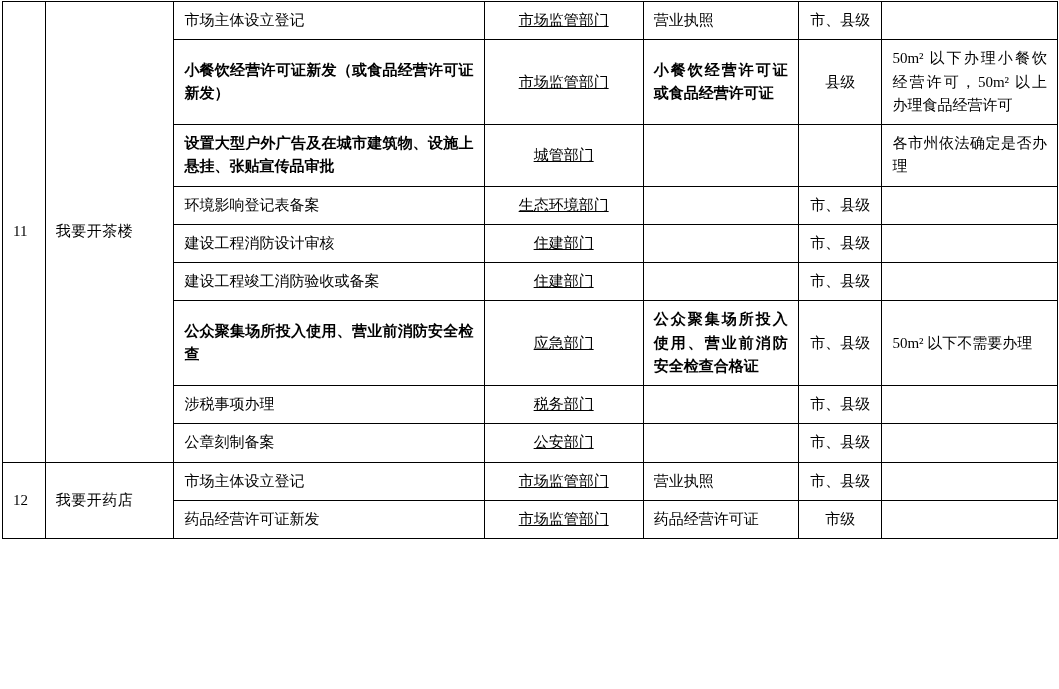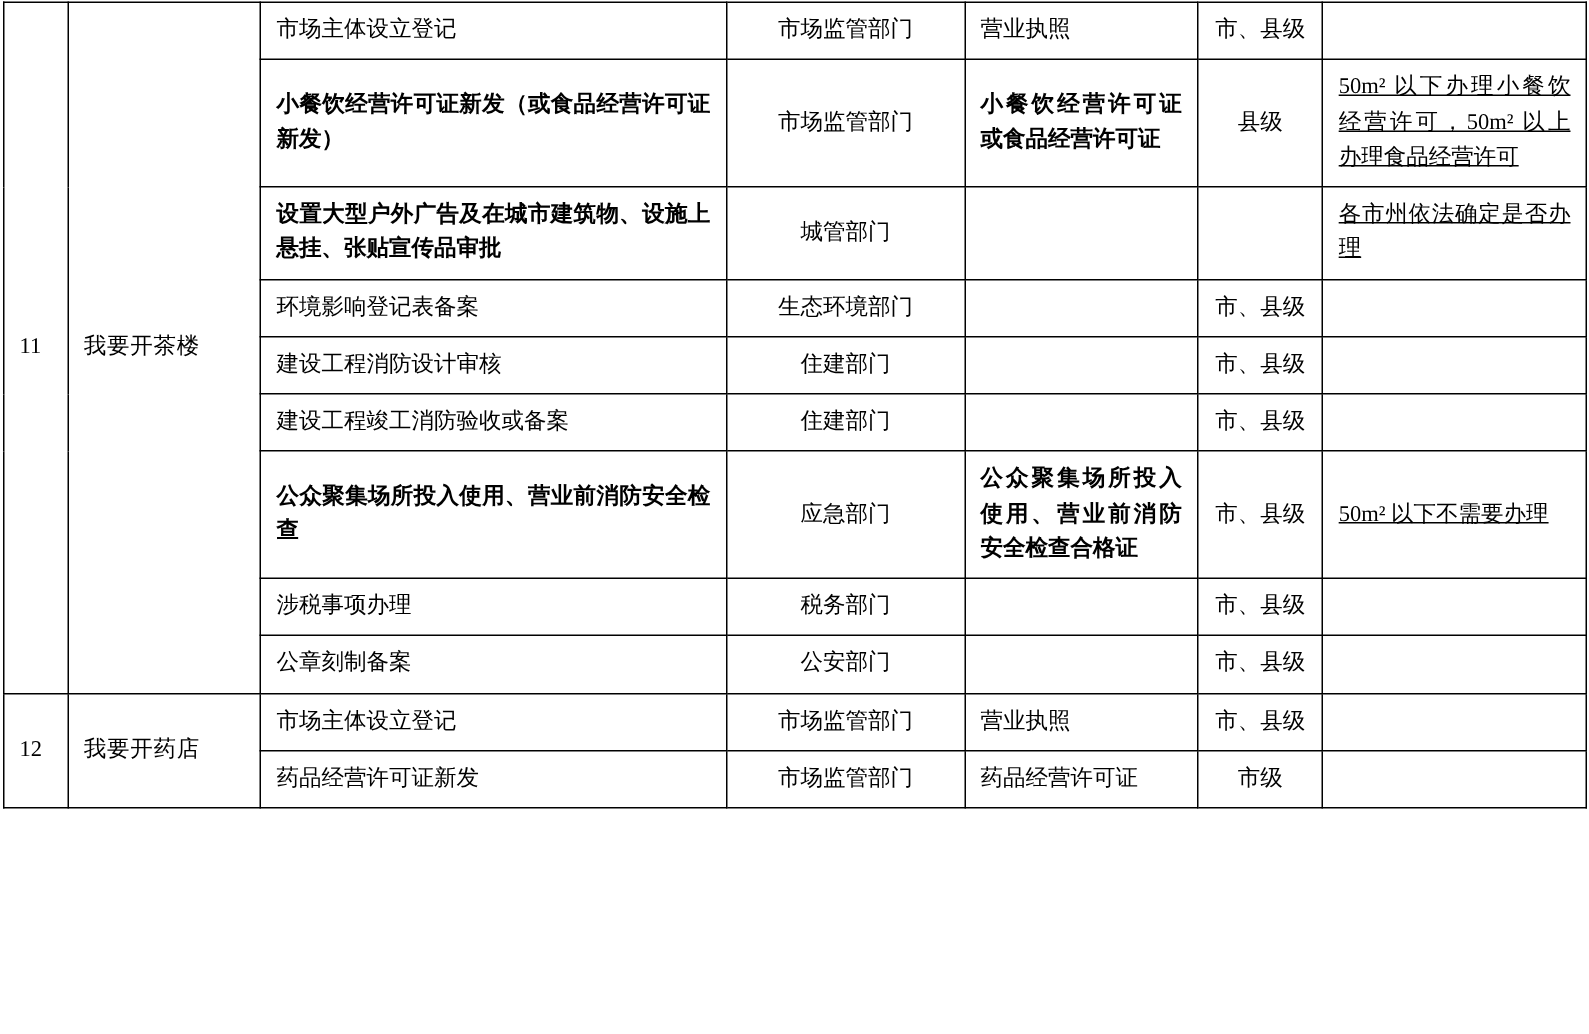--- a/index.html
+++ b/index.html
@@ -42,36 +42,36 @@
     text-align: left;
     letter-spacing: 0.5px;
   }
   td.c-item {
     width: 304px;
     text-align: left;
   }
   td.c-dept {
     width: 156px;
     text-align: center;
+    text-decoration: underline;
   }
   td.c-cert {
     width: 152px;
     text-align: left;
   }
   td.c-level {
     width: 82px;
     text-align: center;
     margin-left: 44px;
   }
   td.c-note {
     width: 172px;
     text-align: justify;
     text-align-last: left;
     text-justify: inter-ideograph;
-    text-decoration: underline;
   }
   td.justify-cell {
     text-align: justify;
     text-align-last: left;
     text-justify: inter-ideograph;
     font-weight: bold;
   }
 </style>
 </head>
 <body>

